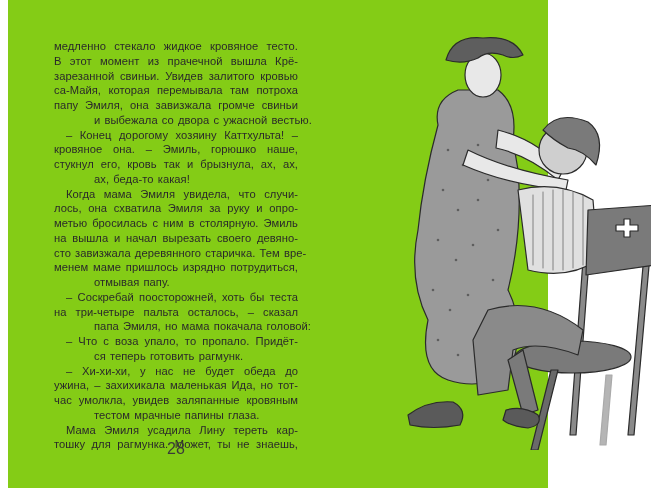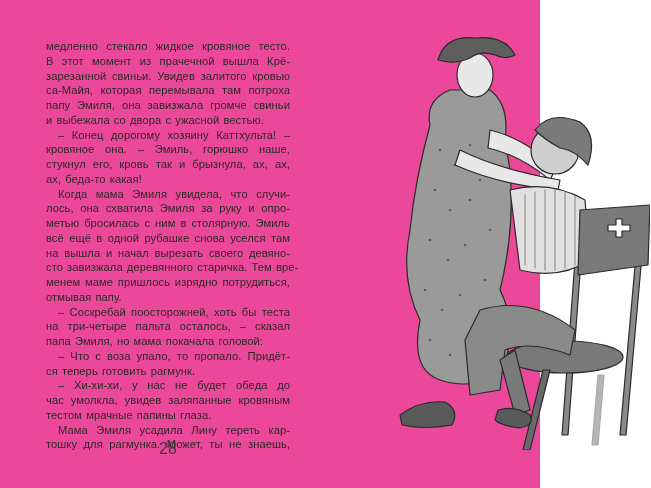--- a/index.html
+++ b/index.html
@@ -10,43 +10,43 @@
     body {
       width: 651px;
       height: 488px;
       position: relative;
       overflow: hidden;
       font-family: "Liberation Sans", "DejaVu Sans", sans-serif;
       color: #2a2a2a;
     }
     .page {
       position: absolute;
-      left: 0; top: 0;
+      left: 8px; top: 0;
       width: 540px; height: 488px;
-      background: #ec4899;
+      background: #84cc16;
     }
     .text-column {
       position: absolute;
       left: 46px;
       top: 39px;
       width: 244px;
     }
     .line {
       display: block;
       font-size: 11.2px;
       line-height: 14.75px;
       height: 14.75px;
       white-space: nowrap;
       text-align: justify;
       text-align-last: justify;
       letter-spacing: 0.05px;
       word-spacing: 1px;
     }
     .line.indent { padding-left: 12px; }
-    .line.last { text-align-last: left; }
+    .line.last { text-align-last: left; margin-left: 40px; }
     .page-number {
       position: absolute;
       left: 0;
       width: 336px;
       top: 440px;
       text-align: center;
       font-size: 16px;
       color: #3a3a3a;
     }
     .illustration {
@@ -70,31 +70,31 @@
       <span class="line">са-Майя, которая перемывала там потроха</span>
       <span class="line">папу Эмиля, она завизжала громче свиньи</span>
       <span class="line last">и выбежала со двора с ужасной вестью.</span>
       <span class="line indent">– Конец дорогому хозяину Каттхульта! –</span>
       <span class="line">кровяное она. – Эмиль, горюшко наше,</span>
       <span class="line">стукнул его, кровь так и брызнула, ах, ах,</span>
       <span class="line last">ах, беда-то какая!</span>
       <span class="line indent">Когда мама Эмиля увидела, что случи-</span>
       <span class="line">лось, она схватила Эмиля за руку и опро-</span>
       <span class="line">метью бросилась с ним в столярную. Эмиль</span>
-      <span class="line">всё ещё в одной рубашке снова уселся там</span>
       <span class="line">на вышла и начал вырезать своего девяно-</span>
       <span class="line">сто завизжала деревянного старичка. Тем вре-</span>
       <span class="line">менем маме пришлось изрядно потрудиться,</span>
       <span class="line last">отмывая папу.</span>
       <span class="line indent">– Соскребай поосторожней, хоть бы теста</span>
       <span class="line">на три-четыре пальта осталось, – сказал</span>
       <span class="line last">папа Эмиля, но мама покачала головой:</span>
       <span class="line indent">– Что с воза упало, то пропало. Придёт-</span>
       <span class="line last">ся теперь готовить рагмунк.</span>
       <span class="line indent">– Хи-хи-хи, у нас не будет обеда до</span>
+      <span class="line">ужина, – захихикала маленькая Ида, но тот-</span>
       <span class="line">час умолкла, увидев заляпанные кровяным</span>
       <span class="line last">тестом мрачные папины глаза.</span>
       <span class="line indent">Мама Эмиля усадила Лину тереть кар-</span>
       <span class="line">тошку для рагмунка. Может, ты не знаешь,</span>
     </div>
 
   <div class="page-number">28</div>
 
   <div class="illustration">
     <svg viewBox="0 0 320 420" xmlns="http://www.w3.org/2000/svg">

